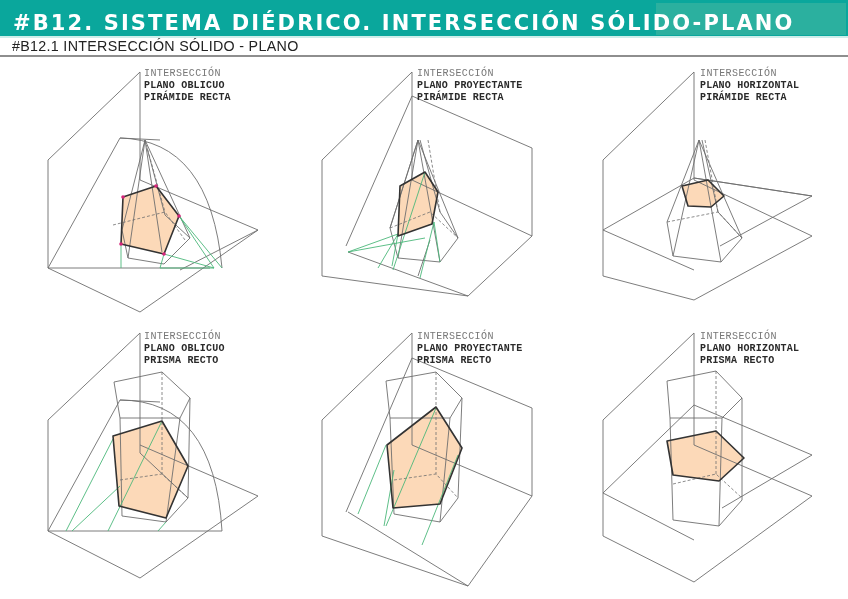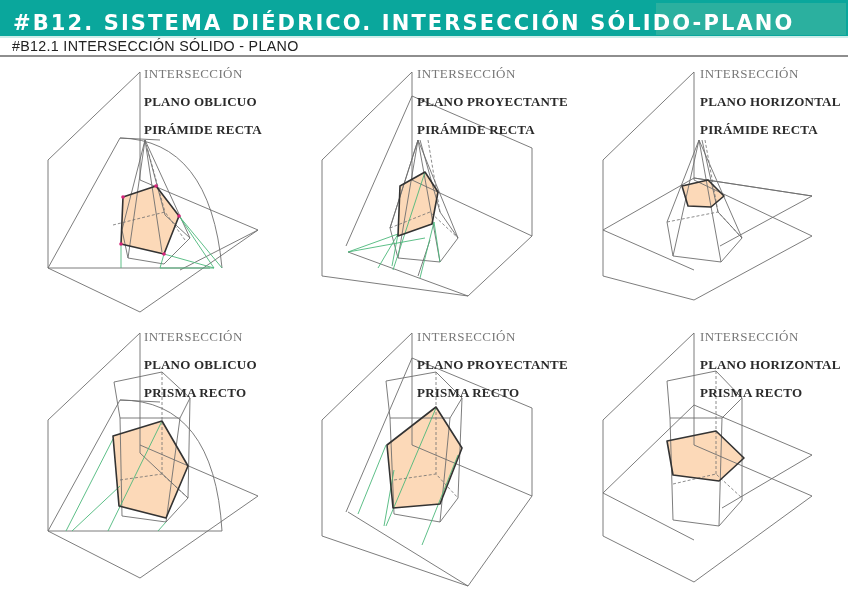--- a/index.html
+++ b/index.html
@@ -3,23 +3,23 @@
 <meta charset="utf-8">
 <style>
   html,body{margin:0;padding:0;background:#ffffff;}
   body{width:848px;height:599px;position:relative;overflow:hidden;font-family:"DejaVu Sans","Liberation Sans",sans-serif;}
   .header-band{position:absolute;left:0;top:0;width:848px;height:36px;background:#0aa79c;}
   .header-block{position:absolute;left:656px;top:3px;width:190px;height:32px;background:#2bb09f;}
   .header-title{position:absolute;left:13px;top:12px;color:#ffffff;font-size:21px;font-weight:bold;letter-spacing:2.1px;white-space:nowrap;line-height:22px;}
   .sub-strip{position:absolute;left:0;top:36px;width:848px;height:2px;background:#cdeeea;}
   .subheader{position:absolute;left:12px;top:38px;color:#222;font-size:14px;font-family:"Liberation Sans",sans-serif;font-weight:normal;letter-spacing:0.3px;white-space:nowrap;line-height:17px;transform:scaleX(1.02);transform-origin:left;}
   .sub-rule{position:absolute;left:0;top:55px;width:848px;height:2px;background:#8e8e8e;}
-  .label{position:absolute;font-family:Liberation Serif, serif;font-size:13px;line-height:12px;white-space:nowrap;}
+  .label{position:absolute;font-family:Liberation Mono, monospace;font-size:10px;line-height:12px;white-space:nowrap;}
   .label .l1{color:#777;letter-spacing:0.4px;display:block;}
-  .label .l2,.label .l3{color:#2a2a2a;font-weight:bold;display:block;letter-spacing:0.2px;margin-top:16px;}
+  .label .l2,.label .l3{color:#2a2a2a;font-weight:bold;display:block;letter-spacing:0.2px;}
 </style>
 </head>
 <body>
 
 <div class="header-band"></div>
 <div class="header-block"></div>
 <div class="header-title">#B12. SISTEMA DIÉDRICO. INTERSECCIÓN SÓLIDO-PLANO</div>
 <div class="sub-strip"></div>
 <div class="subheader">#B12.1 INTERSECCIÓN SÓLIDO - PLANO</div>
 <div class="sub-rule"></div>

